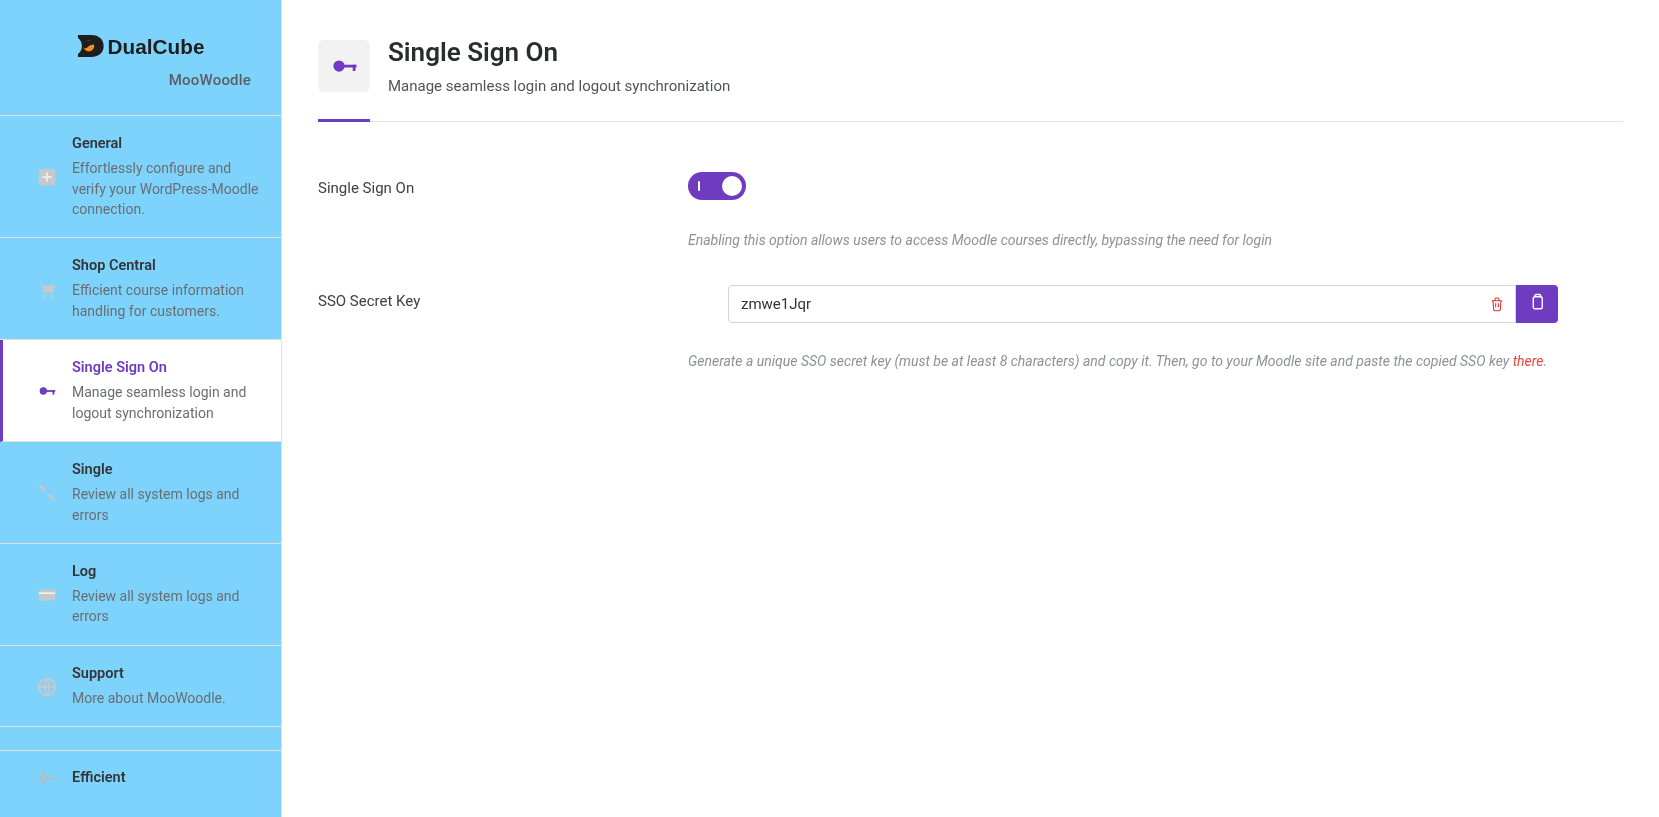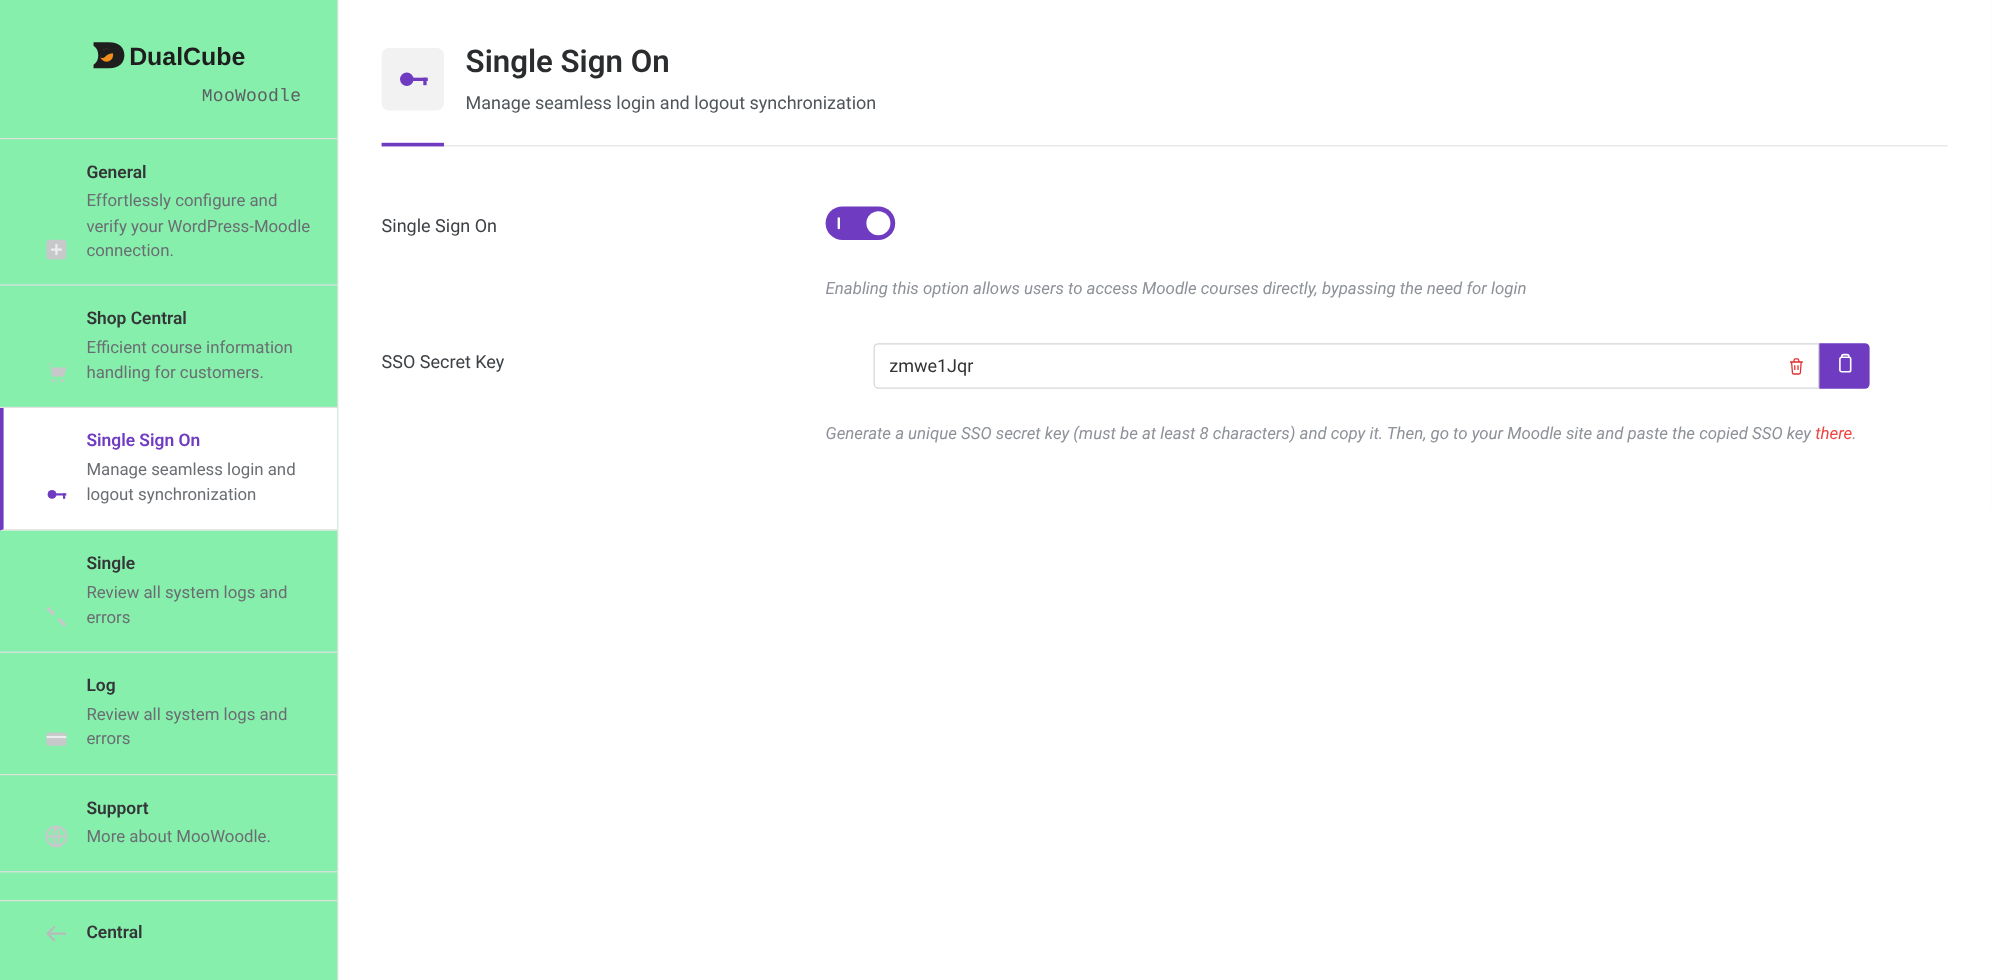--- a/index.html
+++ b/index.html
@@ -12,21 +12,21 @@
     line-height: 1.4;
   }
   .app {
     display: flex;
     min-height: 100vh;
   }
   
   .sidebar {
     width: 282px;
     flex: 0 0 282px;
-    background: #86efac;
+    background: #7dd3fc;
     border-right: 1px solid #e2e2e2;
     display: flex;
     flex-direction: column;
     padding-top: 18px;
     padding-bottom: 10px;
   }
   .logo-block {
     padding: 10px 30px 24px 30px;
     text-align: right;
   }
@@ -36,29 +36,28 @@
     align-items: baseline;
     gap: 2px;
   }
   .logo-main svg { width: 178px; height: 36px; }
   .logo-sub {
     margin-top: 6px;
     font-size: 15px;
     color: #5b5f63;
     font-weight: 500;
     letter-spacing: 0.2px;
-    font-family: Liberation Mono, monospace;
   }
   .nav {
     border-top: 1px solid #e1e1e1;
     flex: 1 1 auto;
   }
   .nav-item {
     display: flex;
-    align-items: flex-end;
+    align-items: center;
     gap: 14px;
     padding: 18px 20px 18px 36px;
     border-bottom: 1px solid #e1e1e1;
     cursor: pointer;
     font-size: 14px;
   }
   .nav-item .nav-icon {
     flex: 0 0 22px;
     width: 22px;
     height: 22px;
@@ -331,21 +330,21 @@
         </div>
       </div>
     </nav>
 
     <div class="collapse-row">
       <span class="nav-icon">
         <svg viewBox="0 0 24 24">
             <path d="M20 12 H5 M10 6 L4 12 L10 18" fill="none" stroke="#b9babc" stroke-width="2" stroke-linecap="round" stroke-linejoin="round"></path>
           </svg>
       </span>
-      <span>Central</span>
+      <span>Efficient</span>
     </div>
   </aside>
 
   <main class="main">
     <div class="page-header">
       <div class="page-icon-box">
         <svg viewBox="0 0 24 24">
             <circle cx="8" cy="12" r="4.5"></circle>
             <rect x="11" y="11" width="11" height="2.2"></rect>
             <rect x="19" y="11" width="2.2" height="5"></rect>

